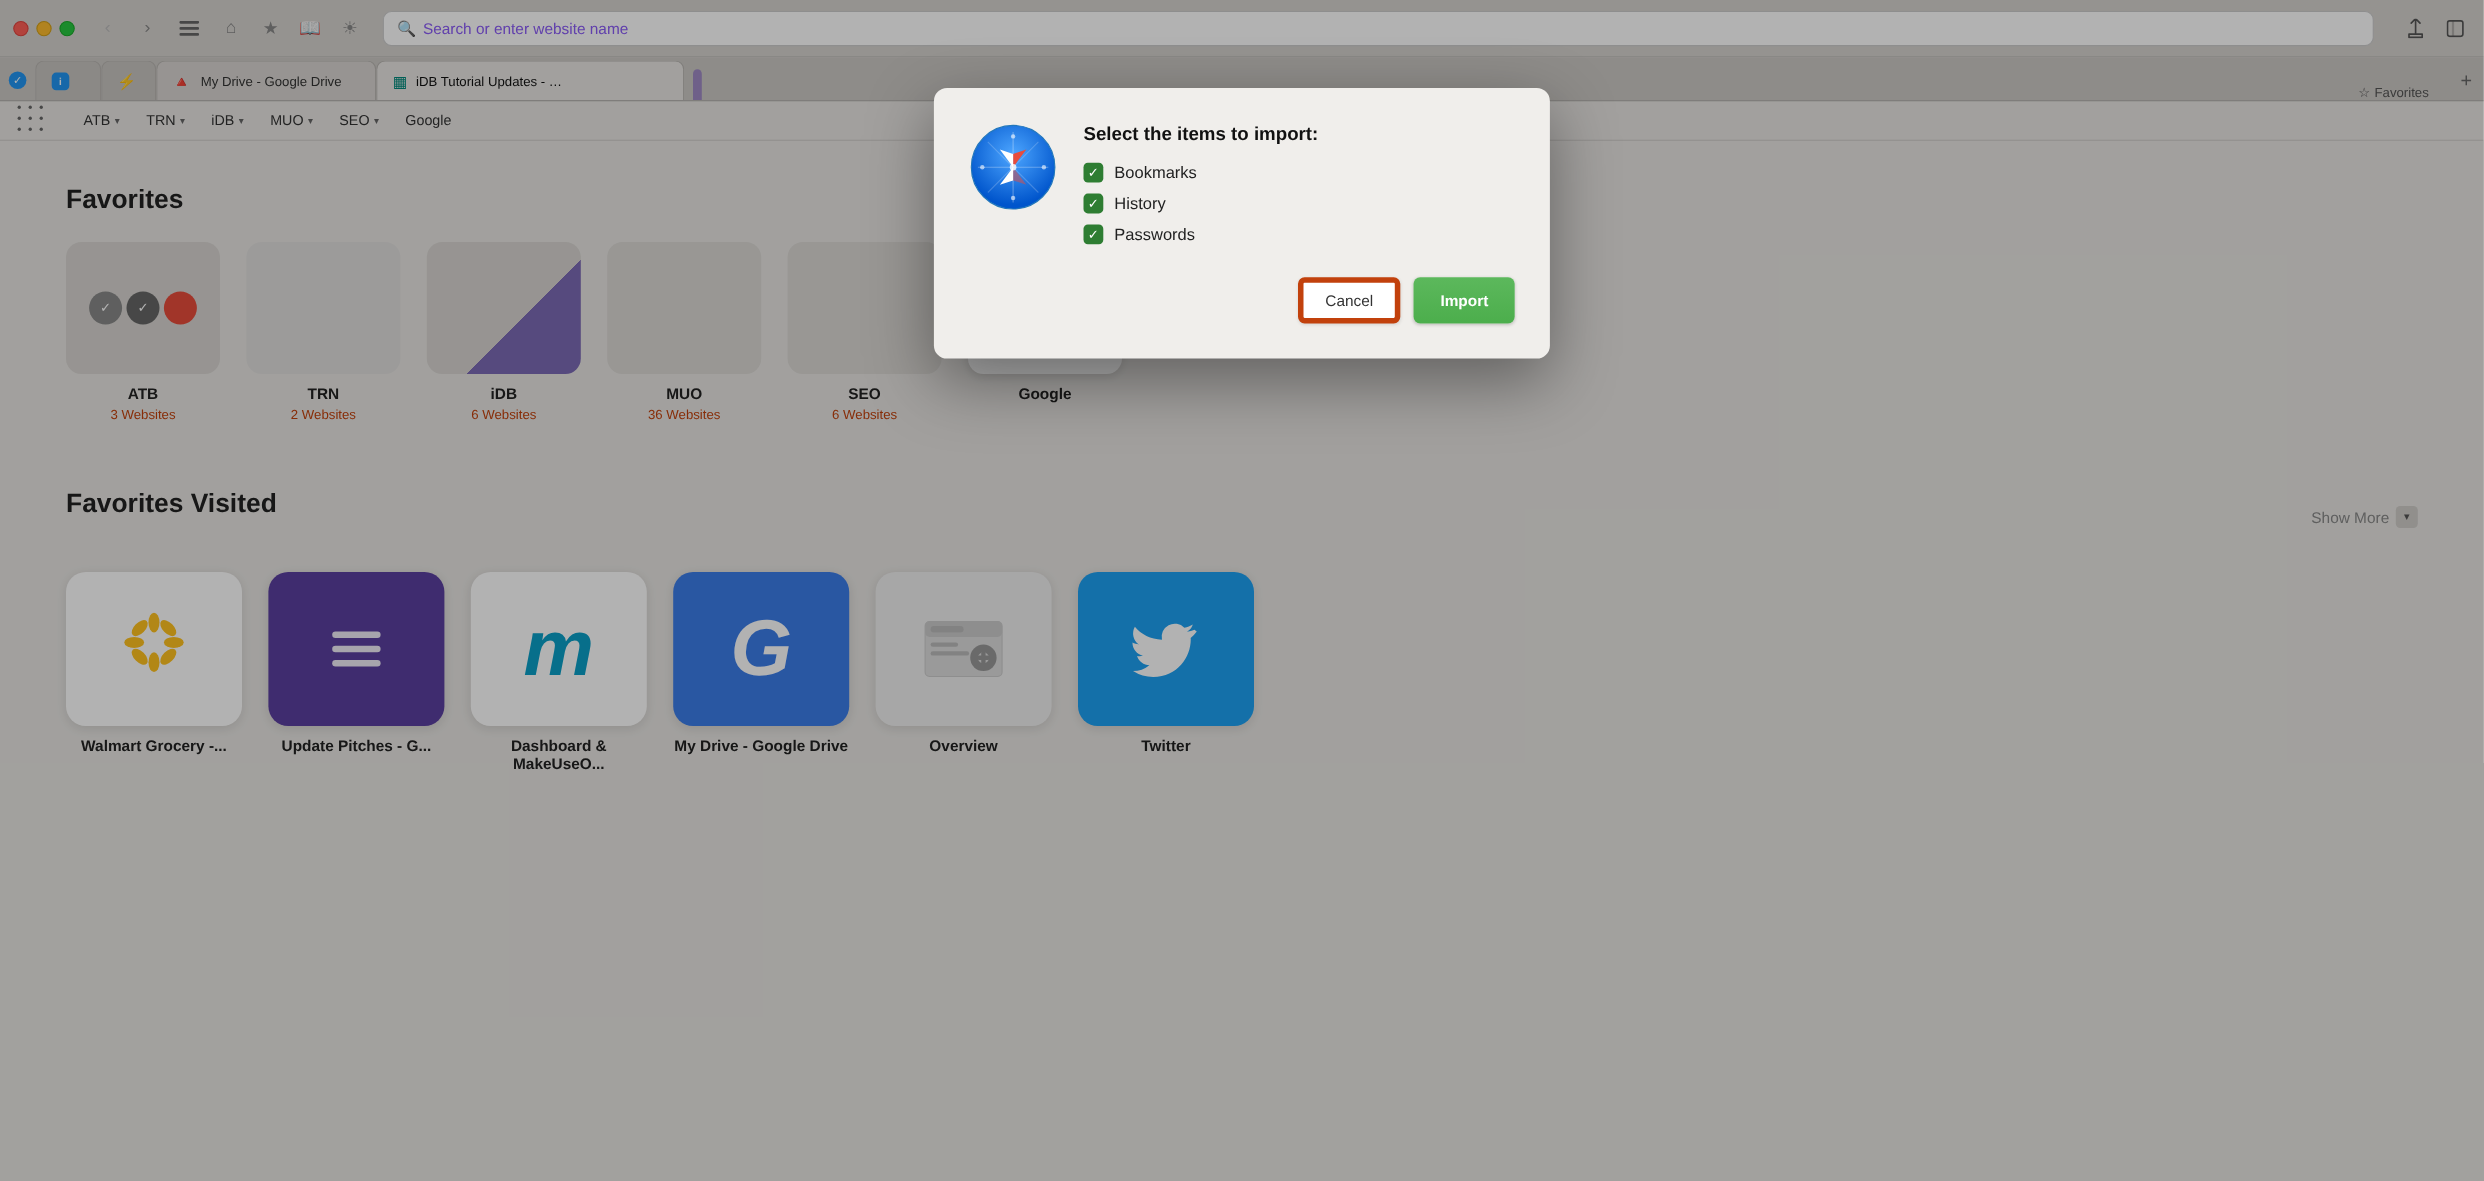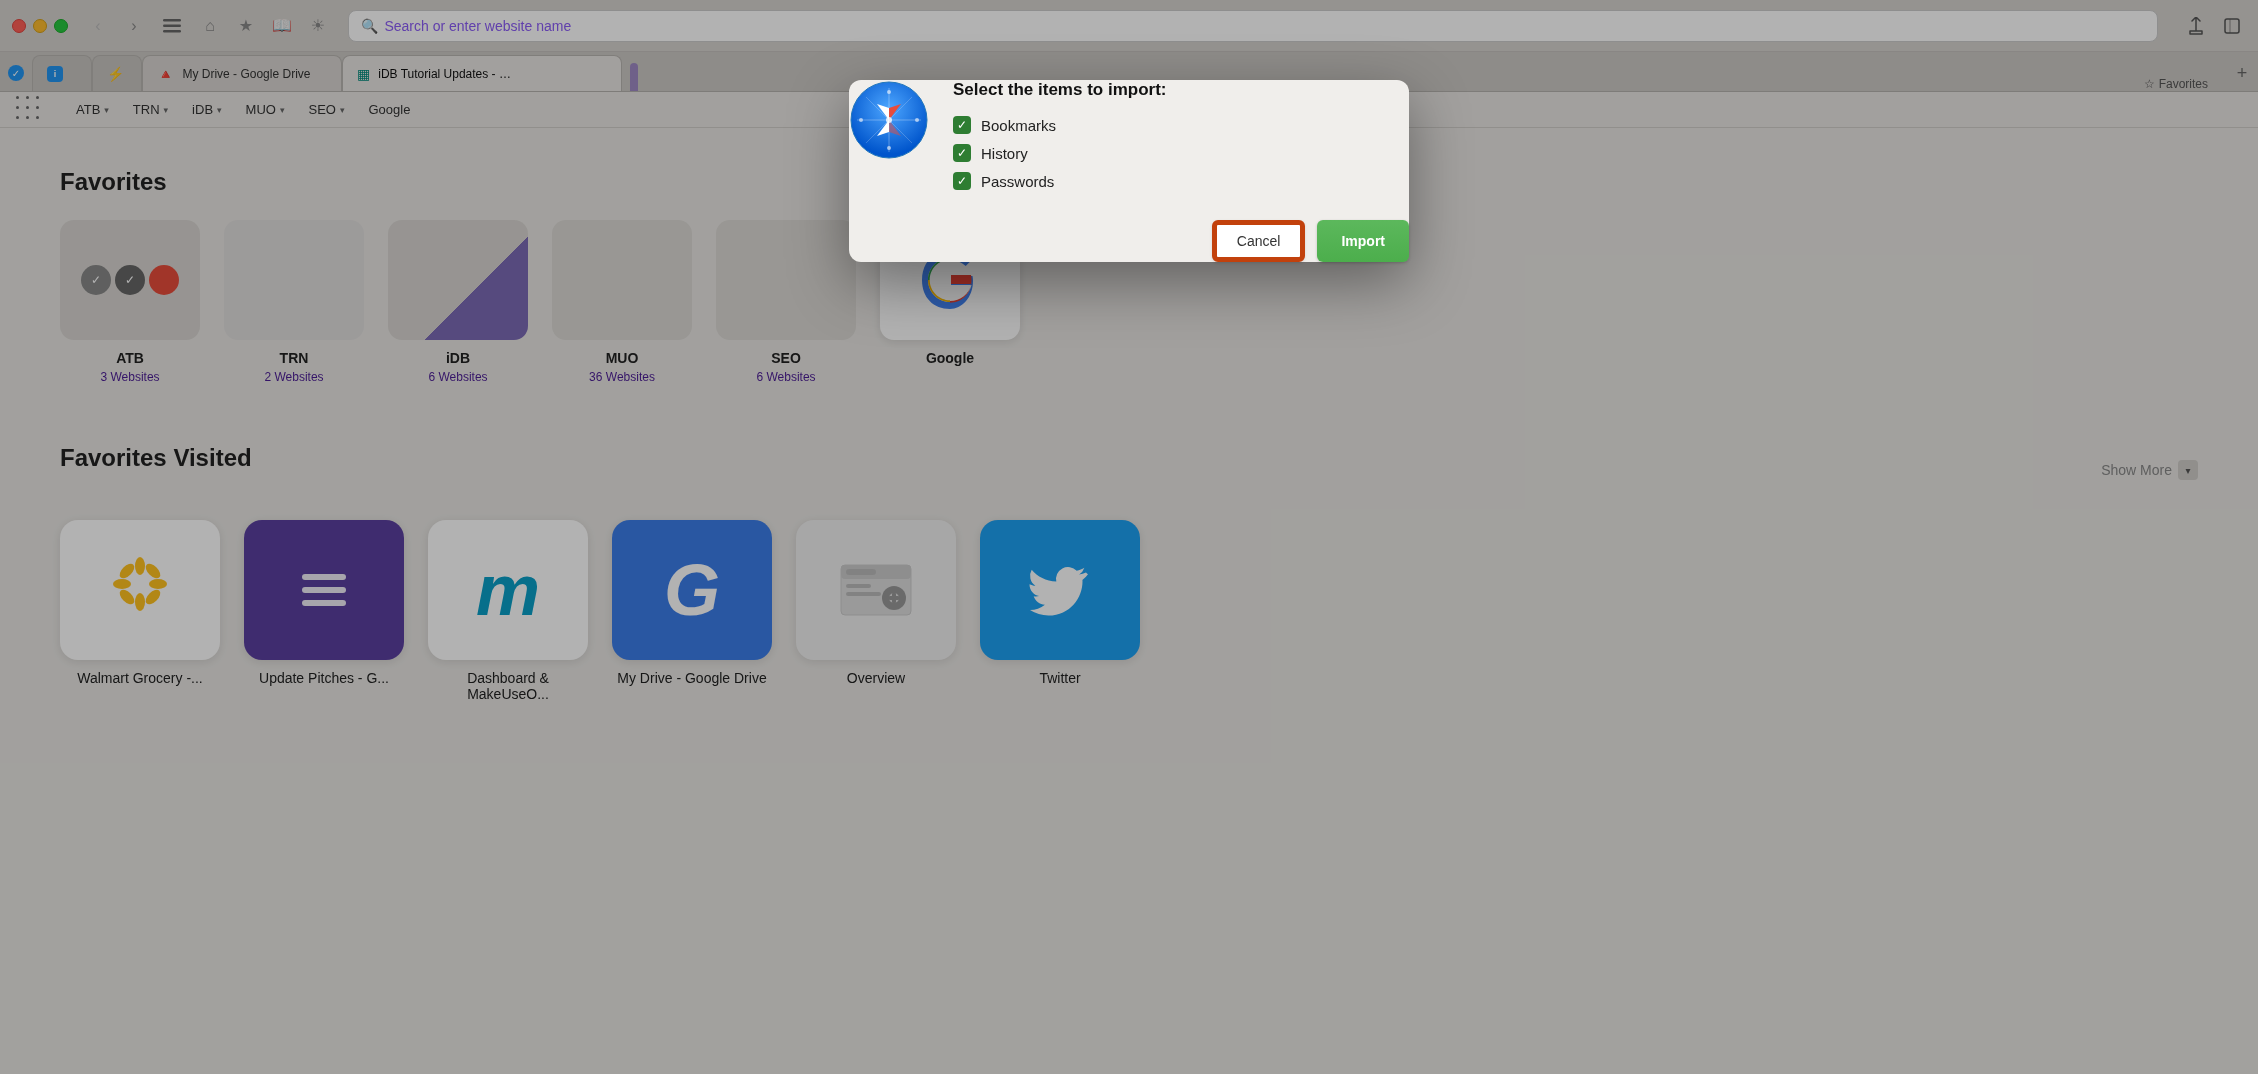--- a/index.html
+++ b/index.html
@@ -243,21 +243,21 @@
     }
 
     .fav-item-name {
       font-size: 14px;
       font-weight: 600;
       color: #222;
       text-align: center;
     }
     .fav-item-count {
       font-size: 12px;
-      color: #4c1d95;
+      color: #c2410c;
       text-align: center;
       margin-top: -6px;
     }
 
     
     .atb-icon {
       display: flex;
       gap: 4px;
       align-items: center;
     }
@@ -297,21 +297,21 @@
       display: flex;
       align-items: center;
       justify-content: center;
       box-shadow: 0 2px 10px rgba(0,0,0,0.1);
     }
 
     .fv-item-name {
       font-size: 14px;
       color: #222;
       text-align: center;
-      font-weight: 400;
+      font-weight: 700;
     }
 
     
     .walmart-box { background: white; }
     .walmart-star {
       color: #ffc220;
       font-size: 52px;
       position: relative;
     }
 
@@ -368,20 +368,21 @@
       display: flex;
       align-items: flex-start;
       justify-content: center;
       padding-top: 80px;
       z-index: 100;
     }
 
     .modal {
       background: #f0eeeb;
       border-radius: 12px;
+      padding: 32px;
       width: 560px;
       box-shadow: 0 20px 60px rgba(0,0,0,0.4);
       display: flex;
       flex-direction: column;
       gap: 20px;
     }
 
     .modal-body {
       display: flex;
       gap: 24px;

